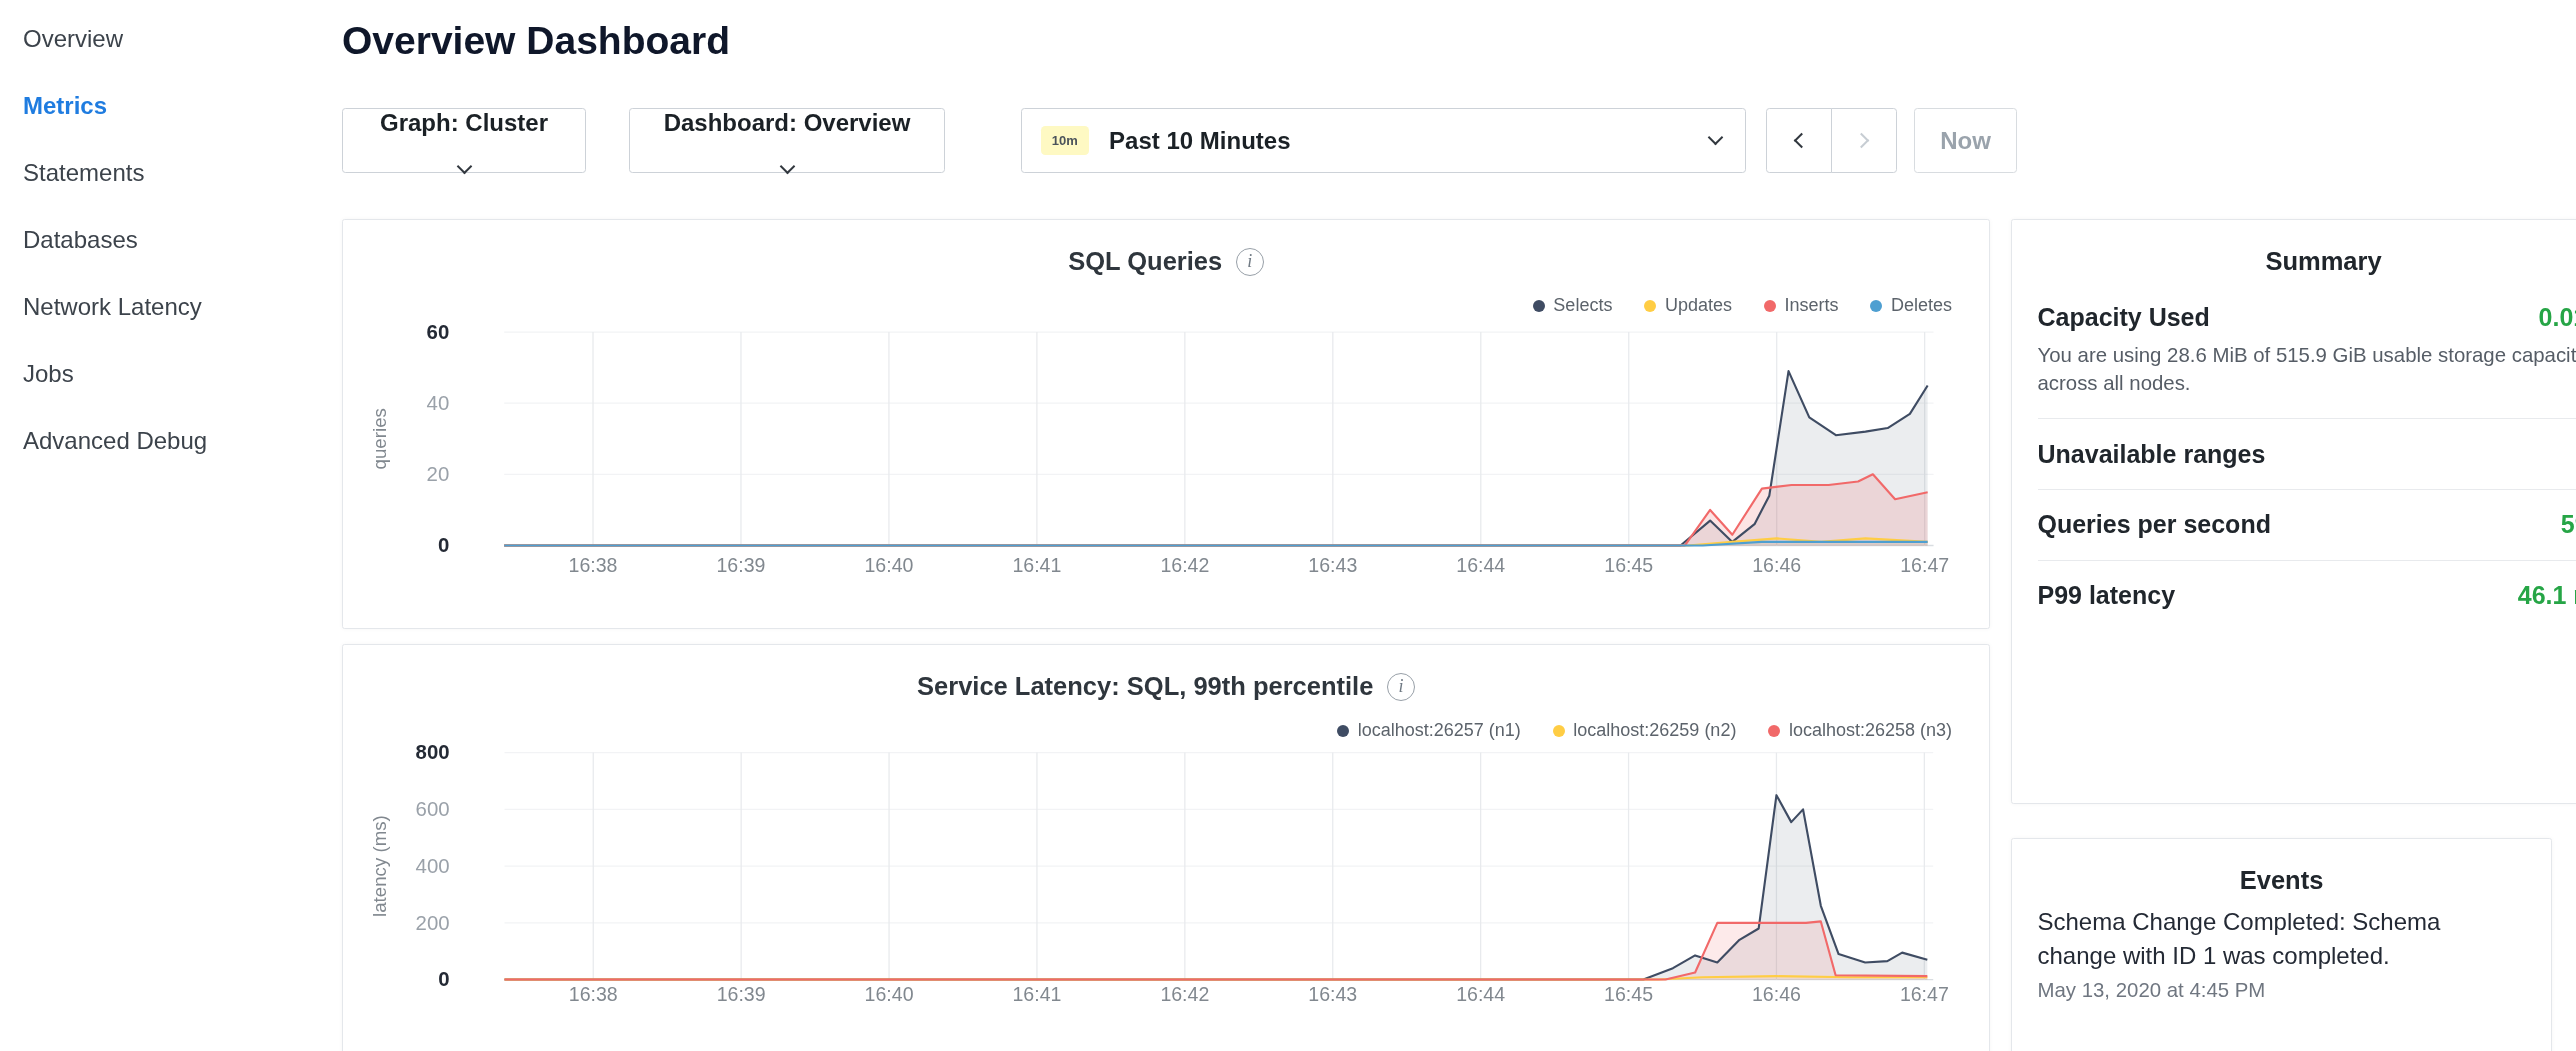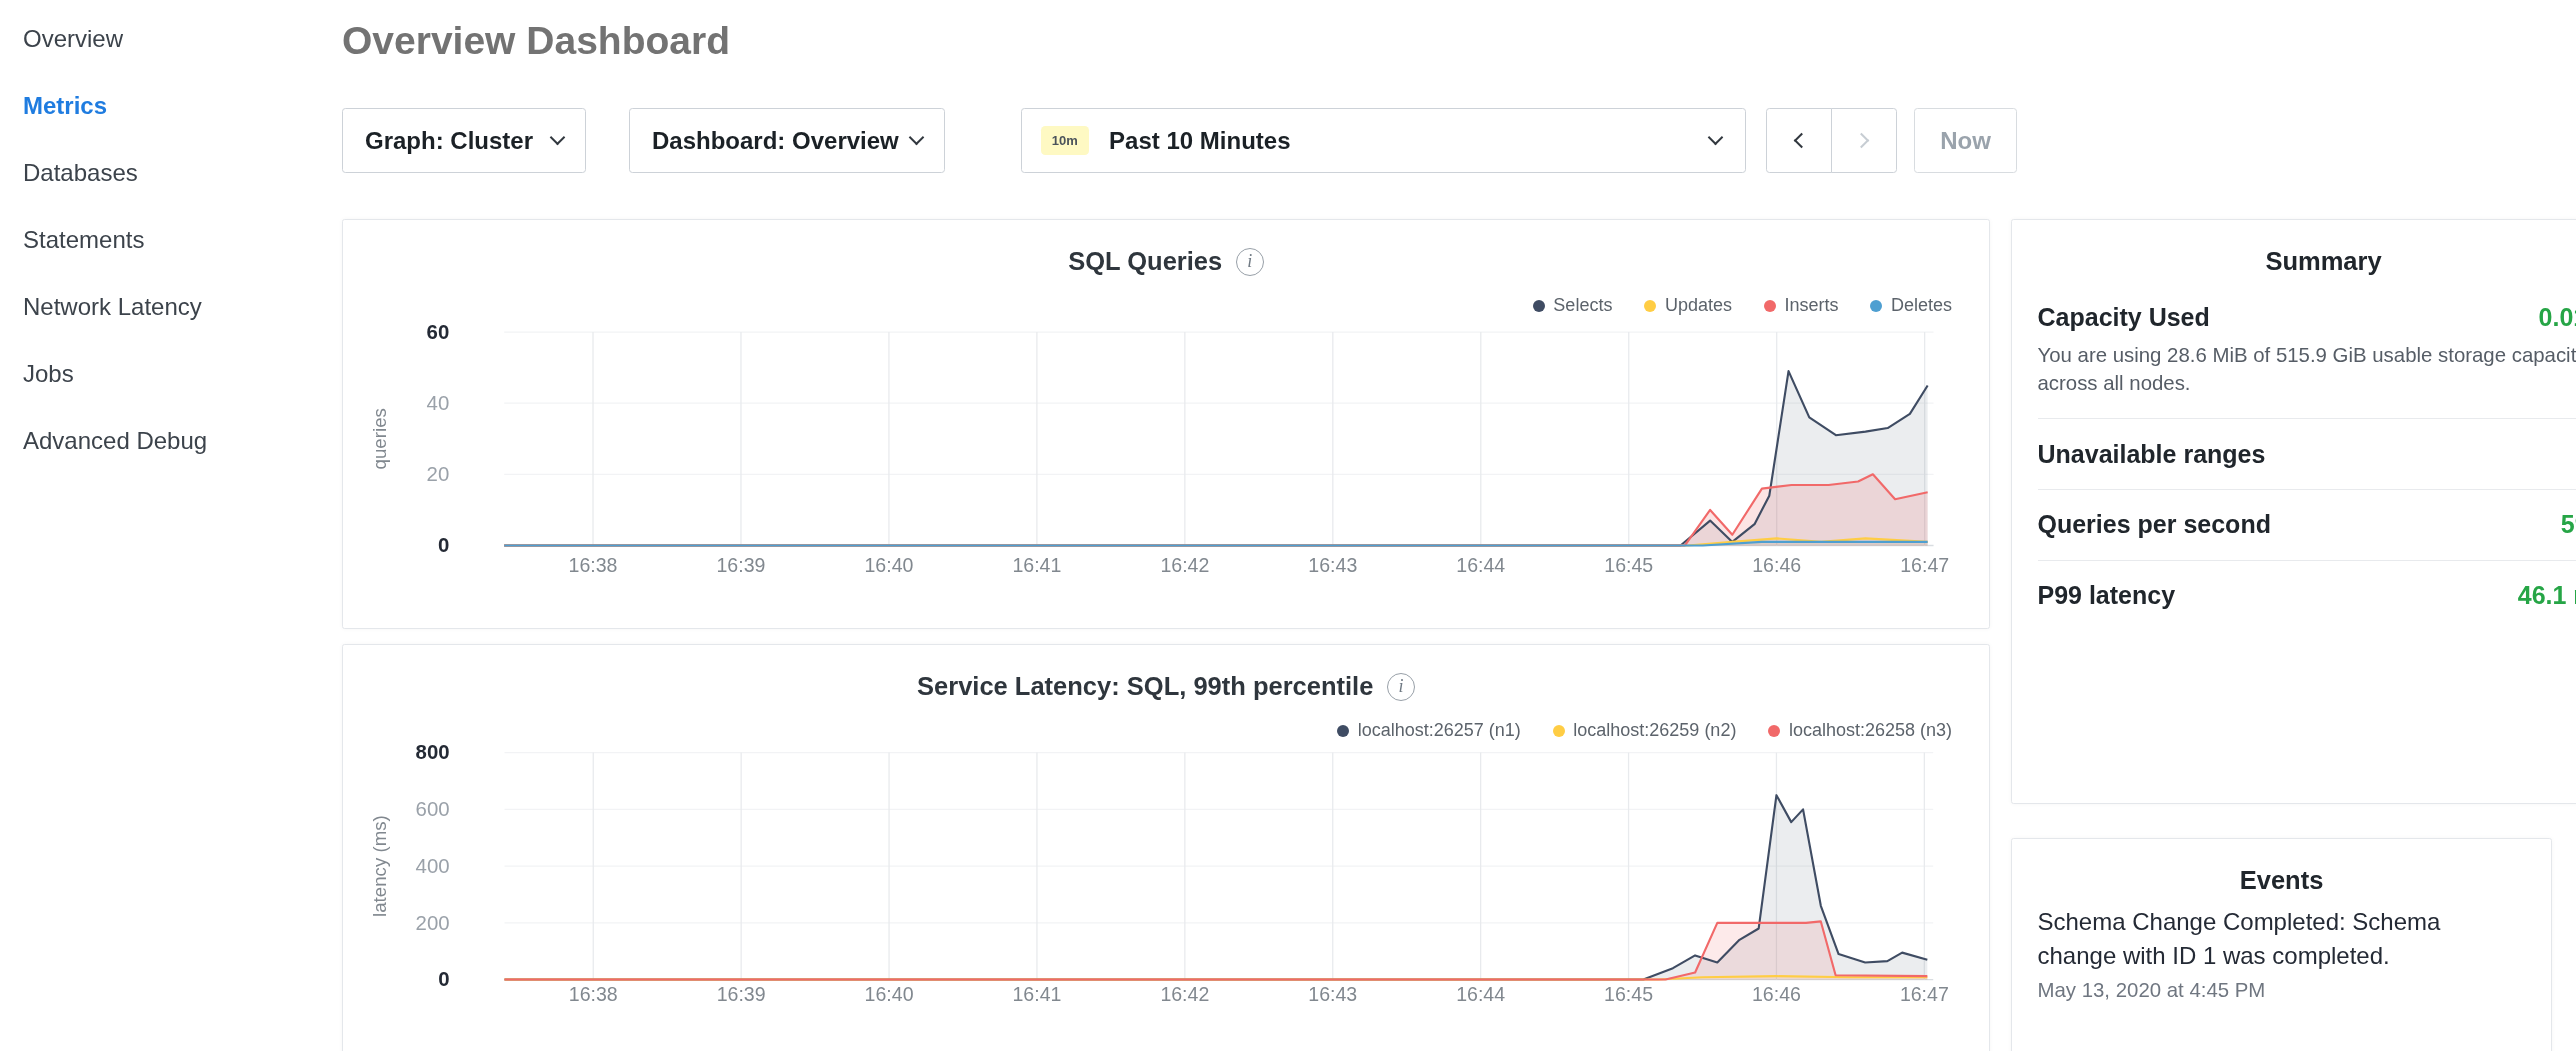--- a/index.html
+++ b/index.html
@@ -13,30 +13,30 @@
   
   .sidebar { position:absolute; left:0; top:0; width:336px; height:1051px; background:#fff; }
   .sidebar ul { list-style:none; margin:0; padding:5.1px 0 0 0; }
   .sidebar li {
     height:67px; display:flex; align-items:center; padding-left:23px;
     font-size:24px; color:#3c434b; cursor:pointer;
   }
   .sidebar li.active { color:#1f7ce0; font-weight:600; }
 
   
-  .page-title { position:absolute; left:342px; top:18.7px; margin:0; font-size:39px; font-weight:600; color:#737373; }
+  .page-title { position:absolute; left:342px; top:18.7px; margin:0; font-size:39px; font-weight:600; color:#0f172a; }
 
   .tbtn {
     position:absolute; top:108px; height:65px; background:#fff;
     border:0.9px solid #cdd2d8; border-radius:3.4px;
     display:flex; align-items:center; padding:0 22px;
     font-size:24px; font-weight:600; color:#1b2126; cursor:pointer;
     font-family:"Liberation Sans", sans-serif;
   }
-  .dd { justify-content:space-between; }
+  .dd { justify-content:space-between;flex-direction:column; }
   #graph-dd { left:342px; width:244px; }
   #dash-dd  { left:629px; width:316px; }
   #time-selector { left:1021px; width:725px; padding:0 24px 0 18.7px; }
   .badge {
     background:#fef9c3; border-radius:4.3px; padding:6.8px 11px;
     font-size:13px; font-weight:700; color:#4b535b;
   }
   .time-label { margin-left:20.4px; font-size:24px; font-weight:700; flex:1; text-align:left; }
   #prev-btn { left:1766px; width:66px; justify-content:center; border-radius:3.4px 0 0 3.4px; }
   #next-btn { left:1831px; width:66px; justify-content:center; border-radius:0 3.4px 3.4px 0; cursor:default; }
@@ -87,22 +87,22 @@
   .event-msg { font-size:24px; line-height:1.4; color:#242a35; }
   .event-time { margin-top:6.8px; font-size:20.4px; color:#6f7680; }
 </style>
 </head>
 <body>
 
 <nav class="sidebar">
   <ul id="nav-list">
       <li>Overview</li>
       <li class="active">Metrics</li>
+      <li>Statements</li>
       <li>Databases</li>
-      <li>Statements</li>
       <li>Network Latency</li>
       <li>Jobs</li>
       <li>Advanced Debug</li>
     </ul>
 </nav>
 
 <h1 class="page-title">Overview Dashboard</h1>
 
 <button class="tbtn dd" id="graph-dd">
   <span>Graph: Cluster</span>

